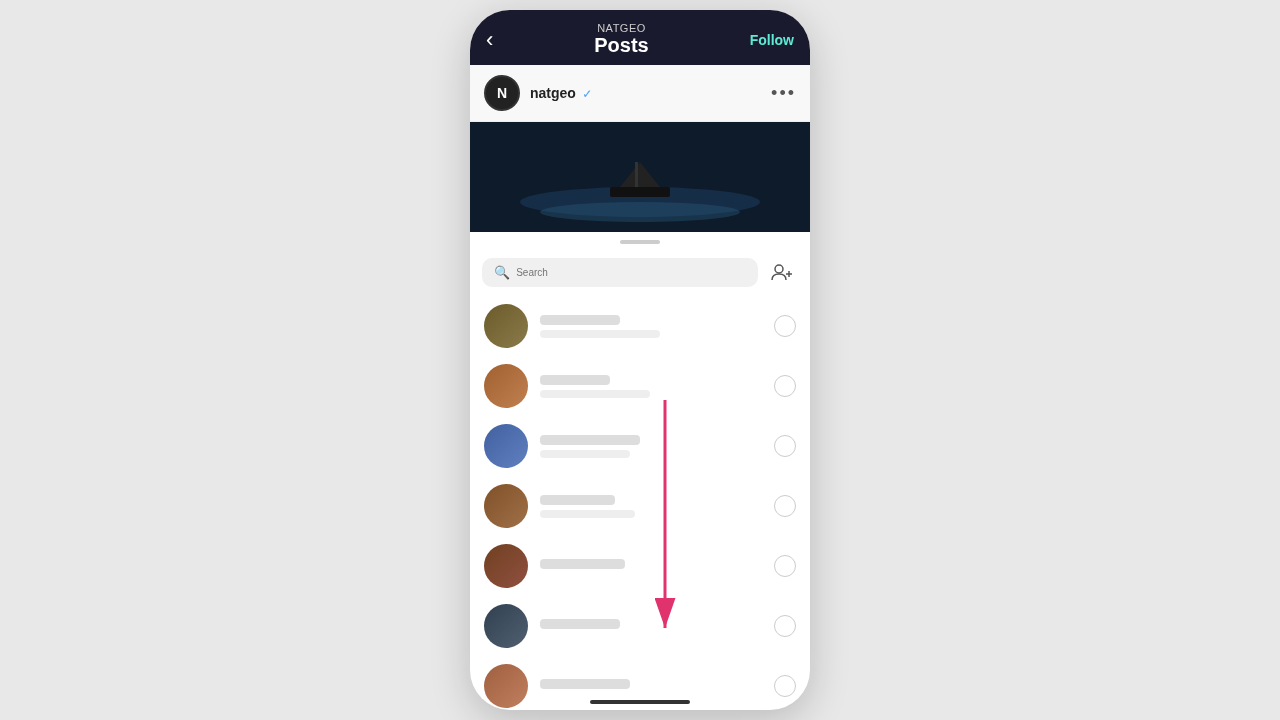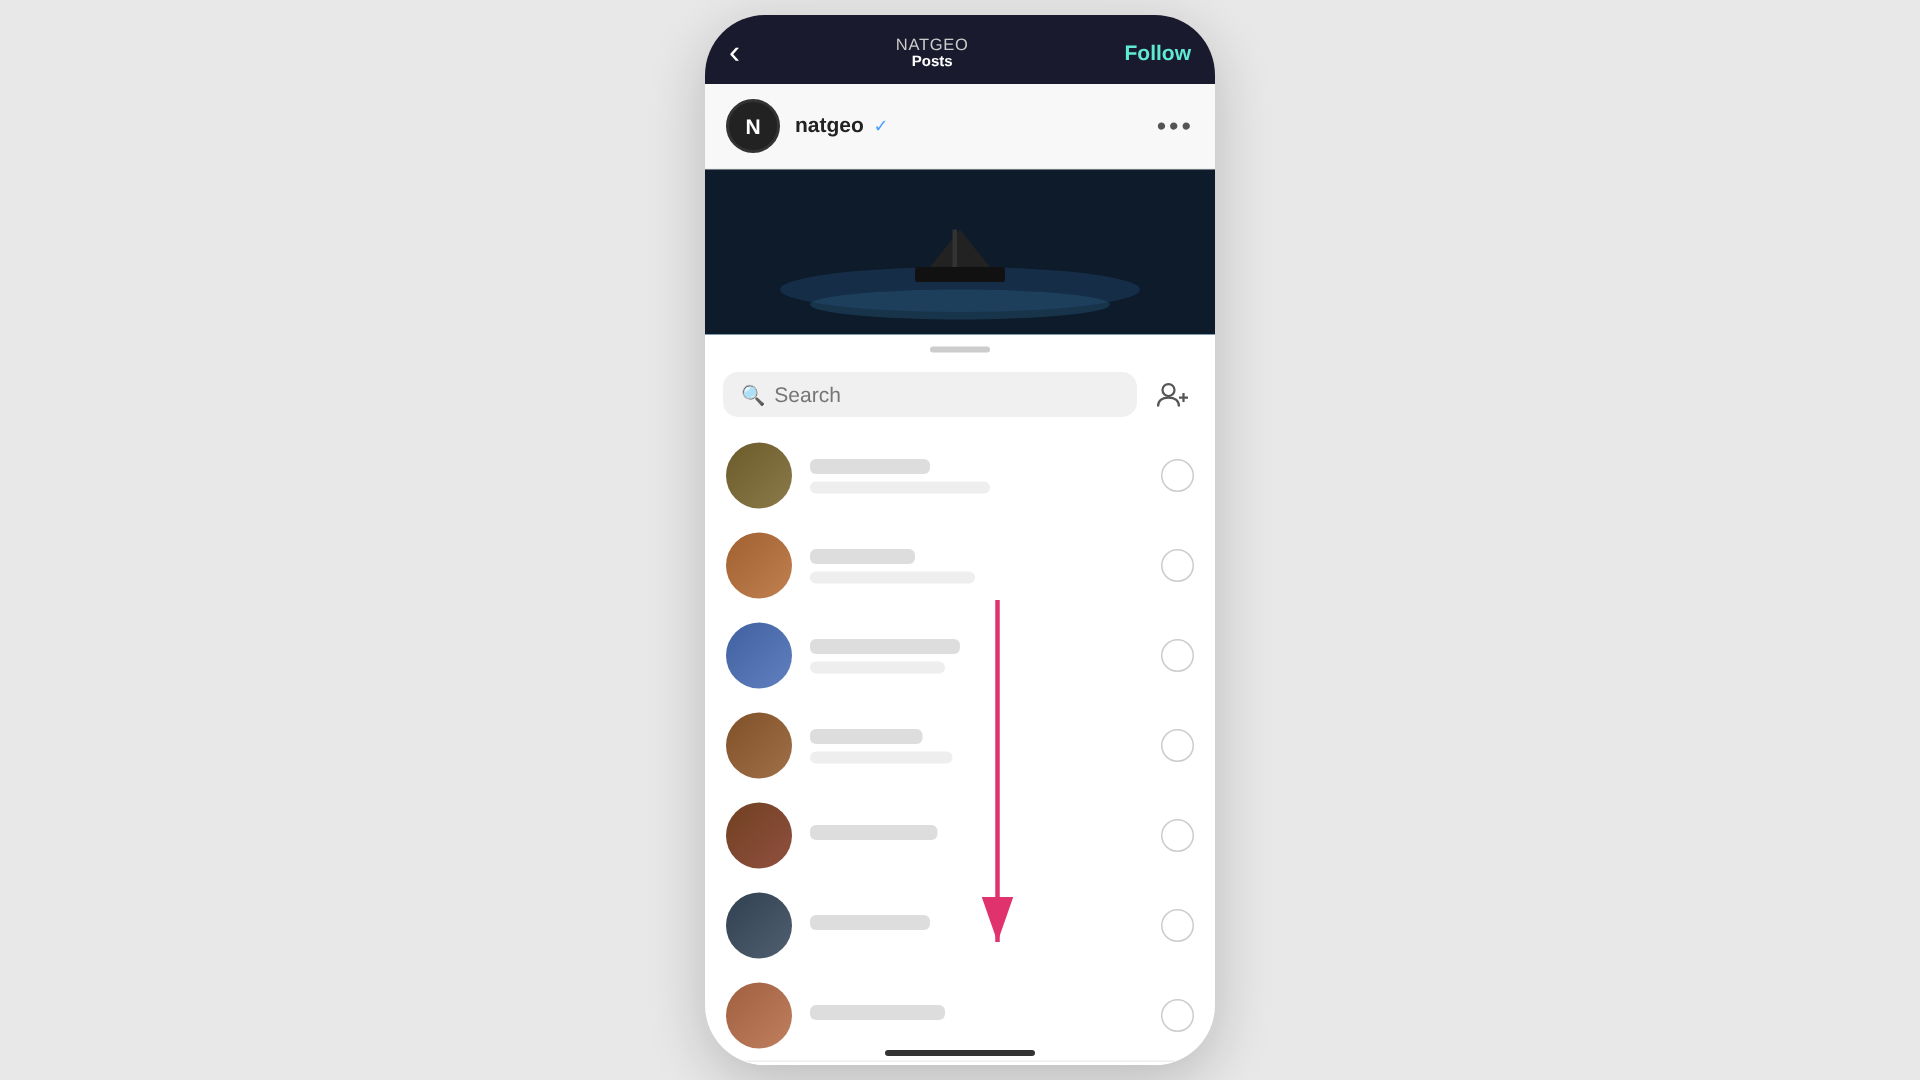--- a/index.html
+++ b/index.html
@@ -44,21 +44,21 @@
     }
 
     .header-username {
       color: #ccc;
       font-size: 11px;
       letter-spacing: 0.5px;
     }
 
     .header-posts {
       color: #fff;
-      font-size: 10px;
+      font-size: 20px;
       font-weight: 600;
     }
 
     .follow-btn {
       color: #5eead4;
       font-size: 14px;
       font-weight: 600;
       cursor: pointer;
     }
 
@@ -164,21 +164,21 @@
 
     .search-icon {
       color: #888;
       font-size: 13px;
     }
 
     .search-input {
       border: none;
       background: transparent;
       outline: none;
-      font-size: 14px;
+      font-size: 10px;
       color: #15803d;
       width: 100%;
     }
 
     .add-friends-btn {
       width: 32px;
       height: 32px;
       display: flex;
       align-items: center;
       justify-content: center;

